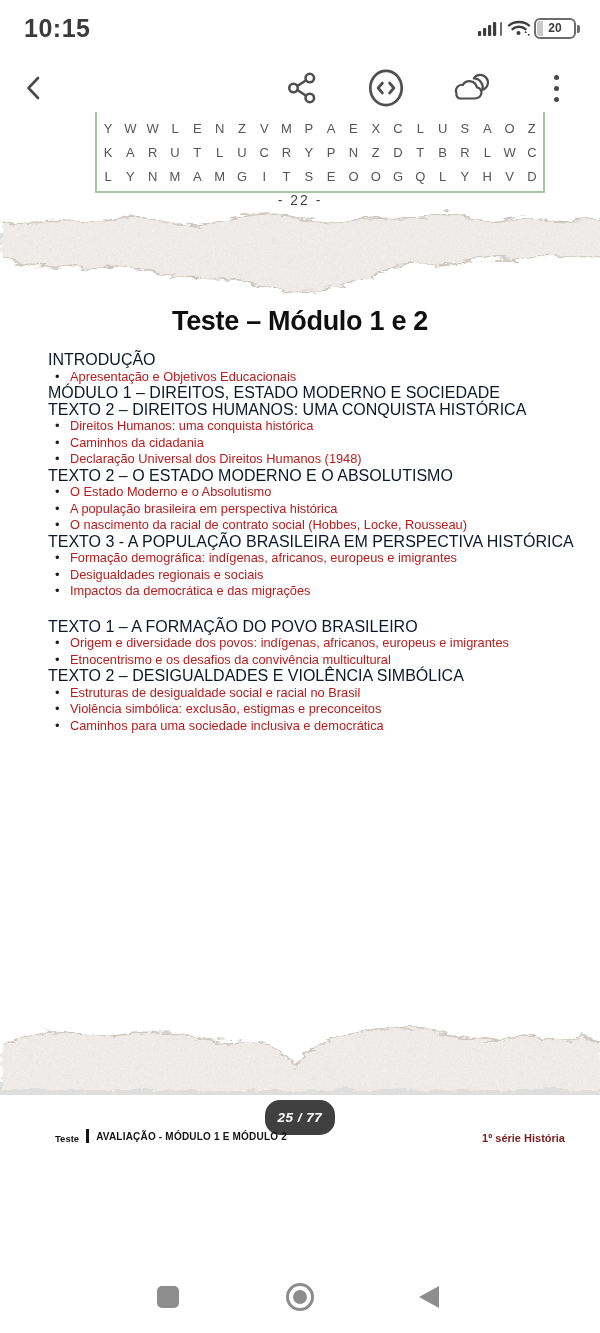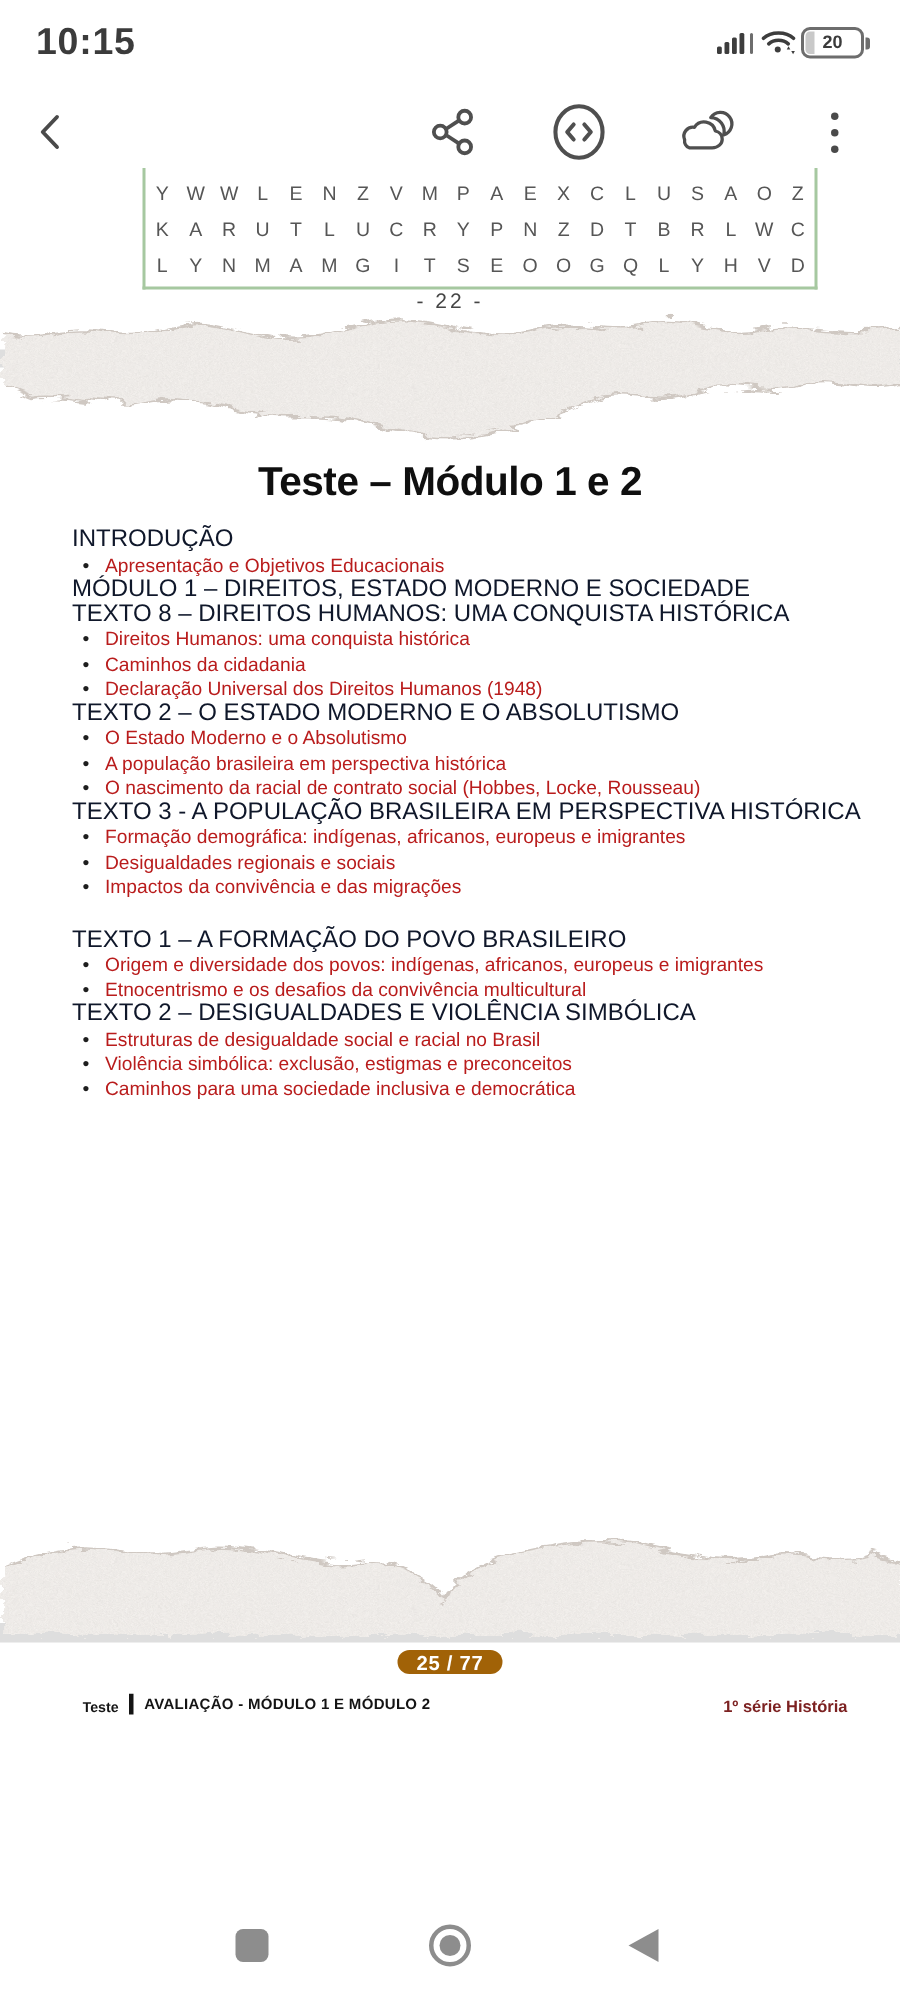--- a/index.html
+++ b/index.html
@@ -45,23 +45,23 @@
   .doc-body{position:absolute;top:352px;left:48px;width:540px;}
   .doc-line{line-height:16.5px;white-space:nowrap;}
   .doc-line.heading{font-size:16px;font-weight:400;color:#0f172a;}
   .doc-line.bullet{position:relative;padding-left:22px;font-size:12.8px;font-weight:400;color:#b91c1c;}
   .doc-line.bullet::before{content:"•";position:absolute;left:7px;top:0;font-size:13px;color:#1e1e1e;}
   .doc-line.gap-sm{margin-top:15px;}
   .doc-line.gap-md{margin-top:19px;}
 
   
   .pager{position:absolute;top:1100px;left:50%;transform:translateX(-50%);
-         min-width:70px;height:16px;border-radius:15px;background:#a16207;
+         min-width:70px;height:35px;border-radius:15px;background:#404040;
          display:flex;align-items:center;justify-content:center;
-         color:#ffffff;font-size:13.5px;font-weight:700;letter-spacing:.5px;padding:0 10px;box-sizing:border-box;}
+         color:#ffffff;font-size:13.5px;font-weight:700;letter-spacing:.5px;padding:0 10px;box-sizing:border-box;font-style:italic;}
 
   
   .next-head{position:absolute;top:1129px;left:55px;right:35px;height:14px;overflow:hidden;
              display:flex;align-items:flex-start;}
   .next-head .doc-label{font-size:9.5px;font-weight:600;color:#141414;margin-top:4px;}
   .next-head .divider{width:3px;height:20px;background:#141414;margin:0 7px;}
   .next-head .title{font-size:10px;font-weight:800;color:#141414;letter-spacing:.2px;margin-top:2px;white-space:nowrap;}
   .next-head .course{margin-left:auto;font-size:11px;font-weight:700;color:#7c2121;margin-top:3px;white-space:nowrap;}
 
   
@@ -236,21 +236,21 @@
   <div class="doc-title">Teste – Módulo 1 e 2</div>
 
   <div class="doc-body">
 
       <div class="doc-line heading">INTRODUÇÃO</div>
 
       <div class="doc-line bullet">Apresentação  e Objetivos Educacionais</div>
 
       <div class="doc-line heading">MÓDULO 1 – DIREITOS, ESTADO MODERNO E SOCIEDADE</div>
 
-      <div class="doc-line heading">TEXTO 8 – DIREITOS HUMANOS: UMA CONQUISTA HISTÓRICA</div>
+      <div class="doc-line heading">TEXTO 2 – DIREITOS HUMANOS: UMA CONQUISTA HISTÓRICA</div>
 
       <div class="doc-line bullet">Direitos Humanos: uma conquista histórica</div>
 
       <div class="doc-line bullet">Caminhos da cidadania</div>
 
       <div class="doc-line bullet">Declaração Universal dos Direitos Humanos (1948)</div>
 
       <div class="doc-line heading">TEXTO 2 – O ESTADO MODERNO E O ABSOLUTISMO</div>
 
       <div class="doc-line bullet">O Estado Moderno e o Absolutismo</div>
@@ -258,21 +258,21 @@
       <div class="doc-line bullet">A população brasileira em perspectiva histórica</div>
 
       <div class="doc-line bullet">O nascimento da racial de contrato social (Hobbes, Locke, Rousseau)</div>
 
       <div class="doc-line heading">TEXTO 3 - A POPULAÇÃO BRASILEIRA EM PERSPECTIVA HISTÓRICA</div>
 
       <div class="doc-line bullet">Formação demográfica: indígenas, africanos, europeus e imigrantes</div>
 
       <div class="doc-line bullet">Desigualdades regionais e sociais</div>
 
-      <div class="doc-line bullet">Impactos da convivência e das migrações</div>
+      <div class="doc-line bullet">Impactos da democrática e das migrações</div>
 
 
       <div class="doc-line heading gap-md">TEXTO 1 – A FORMAÇÃO DO POVO BRASILEIRO</div>
 
       <div class="doc-line bullet">Origem e diversidade dos povos: indígenas, africanos, europeus e imigrantes</div>
 
       <div class="doc-line bullet">Etnocentrismo e os desafios da convivência multicultural</div>
 
       <div class="doc-line heading">TEXTO 2 – DESIGUALDADES E VIOLÊNCIA SIMBÓLICA</div>
 

